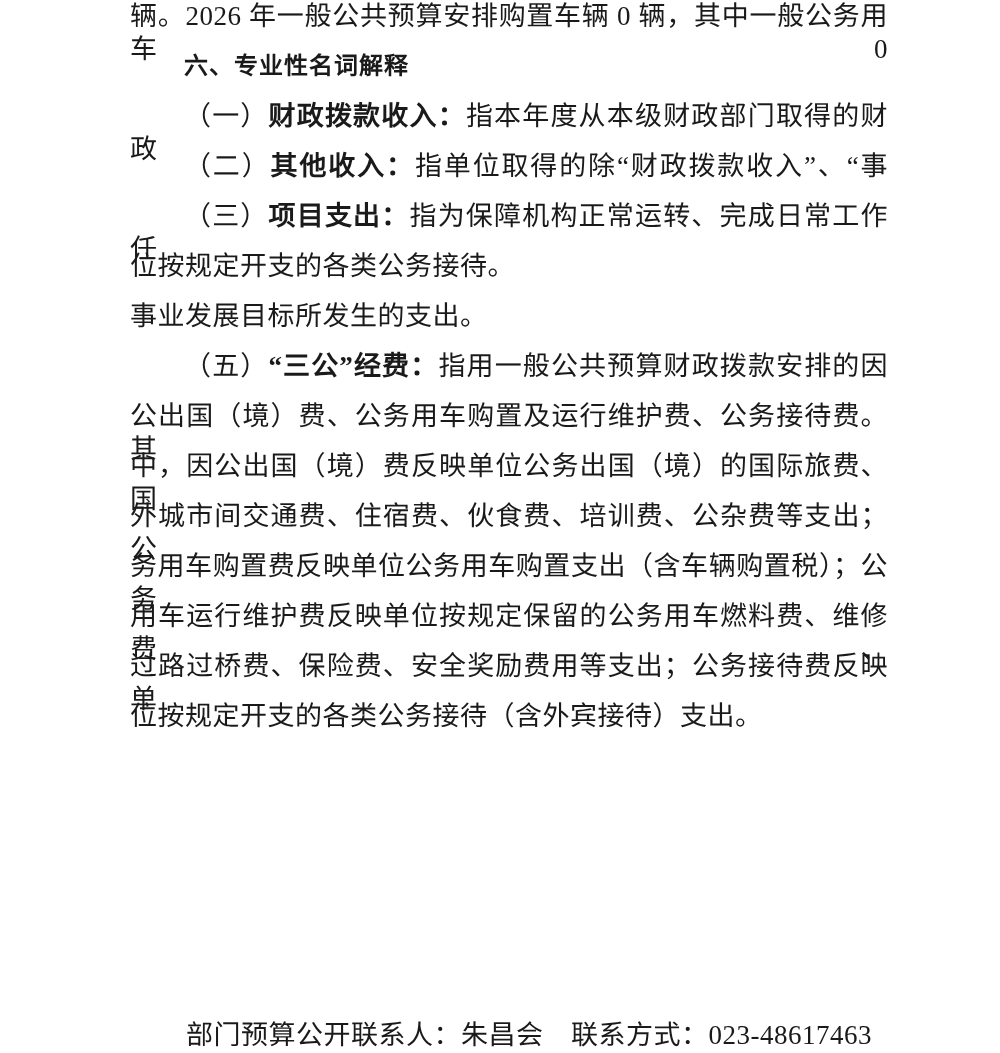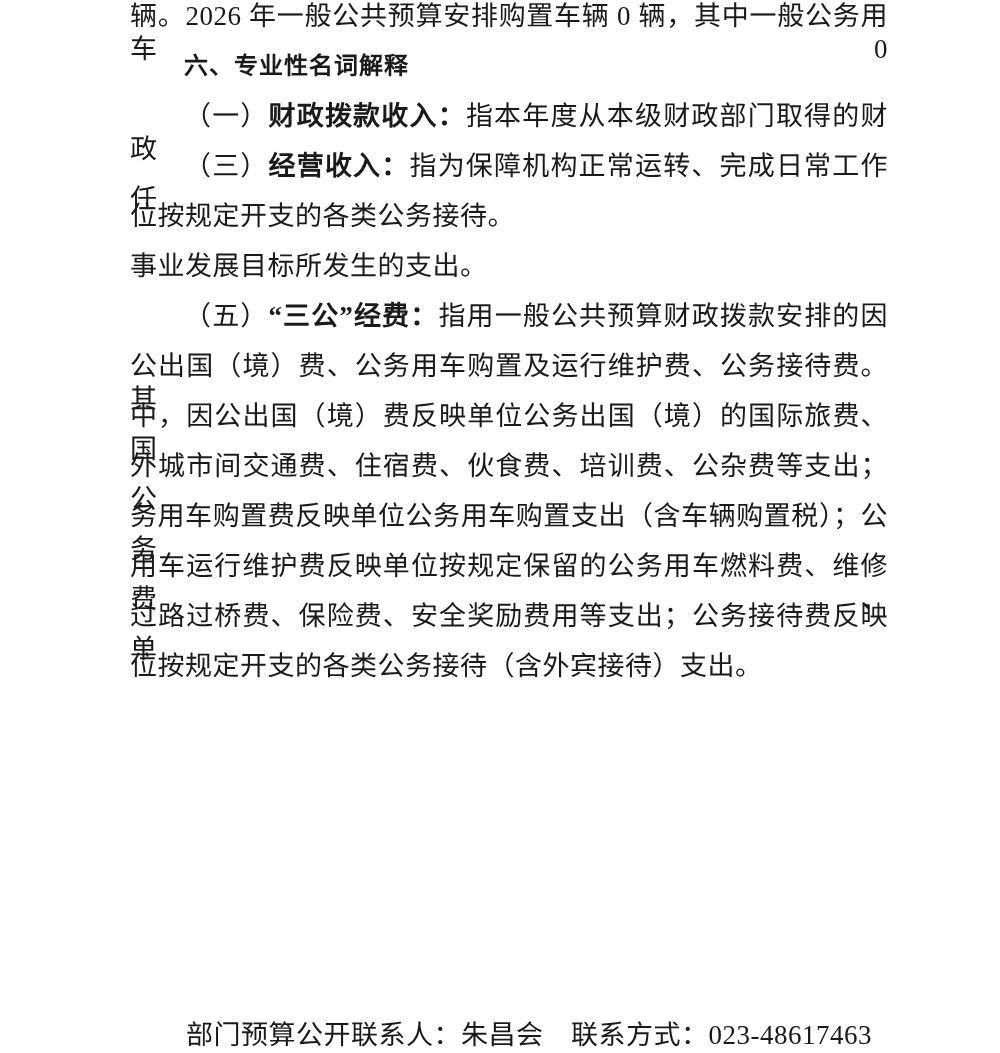--- a/index.html
+++ b/index.html
@@ -61,21 +61,22 @@
   }
 </style>
 </head>
 <body>
 
 <div class="page">
   <div class="content">
       <div class="line justify"><span>辆。2026 年一般公共预算安排购置车辆 0 辆，其中一般公务用车 0</span></div>
       <div class="line indent heading"><span class="bold-term">六、专业性名词解释</span></div>
       <div class="line justify indent"><span>（一）</span><span class="bold-term">财政拨款收入：</span><span>指本年度从本级财政部门取得的财政</span></div>
-      <div class="line justify indent"><span>（三）</span><span class="bold-term">经营收入：</span><span>指为保障机构正常运转、完成日常工作任</span></div>
+      <div class="line justify indent"><span>（二）</span><span class="bold-term">其他收入：</span><span>指单位取得的除“财政拨款收入”、“事</span></div>
+      <div class="line justify indent"><span>（三）</span><span class="bold-term">项目支出：</span><span>指为保障机构正常运转、完成日常工作任</span></div>
       <div class="line"><span>位按规定开支的各类公务接待。</span></div>
       <div class="line"><span>事业发展目标所发生的支出。</span></div>
       <div class="line justify indent"><span>（五）</span><span class="bold-term">“三公”经费：</span><span>指用一般公共预算财政拨款安排的因</span></div>
       <div class="line justify"><span>公出国（境）费、公务用车购置及运行维护费、公务接待费。其</span></div>
       <div class="line justify"><span>中，因公出国（境）费反映单位公务出国（境）的国际旅费、国</span></div>
       <div class="line justify"><span>外城市间交通费、住宿费、伙食费、培训费、公杂费等支出；公</span></div>
       <div class="line justify"><span>务用车购置费反映单位公务用车购置支出（含车辆购置税）；公务</span></div>
       <div class="line justify"><span>用车运行维护费反映单位按规定保留的公务用车燃料费、维修费、</span></div>
       <div class="line justify"><span>过路过桥费、保险费、安全奖励费用等支出；公务接待费反映单</span></div>
       <div class="line"><span>位按规定开支的各类公务接待（含外宾接待）支出。</span></div>

